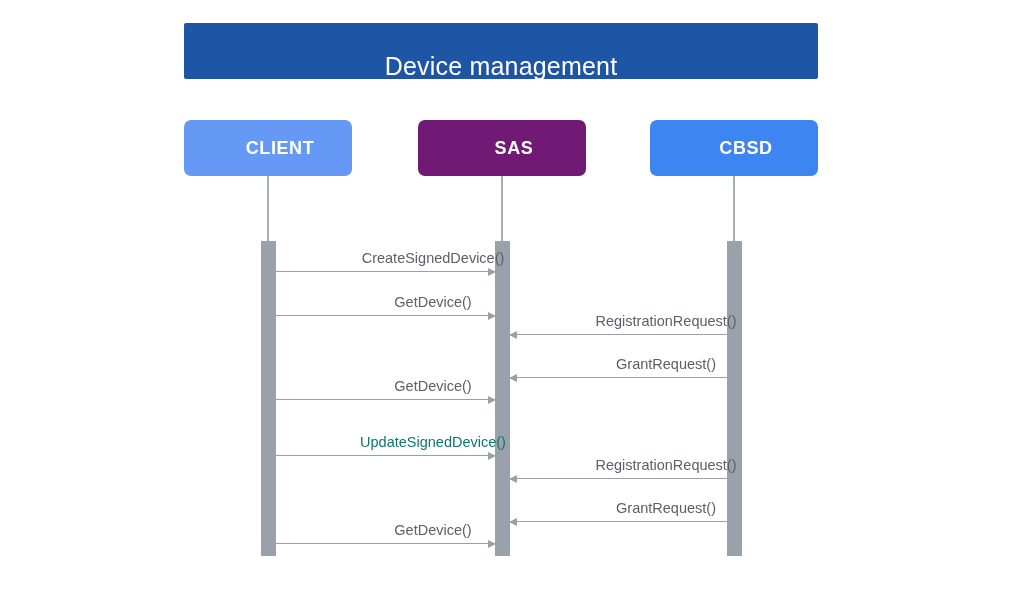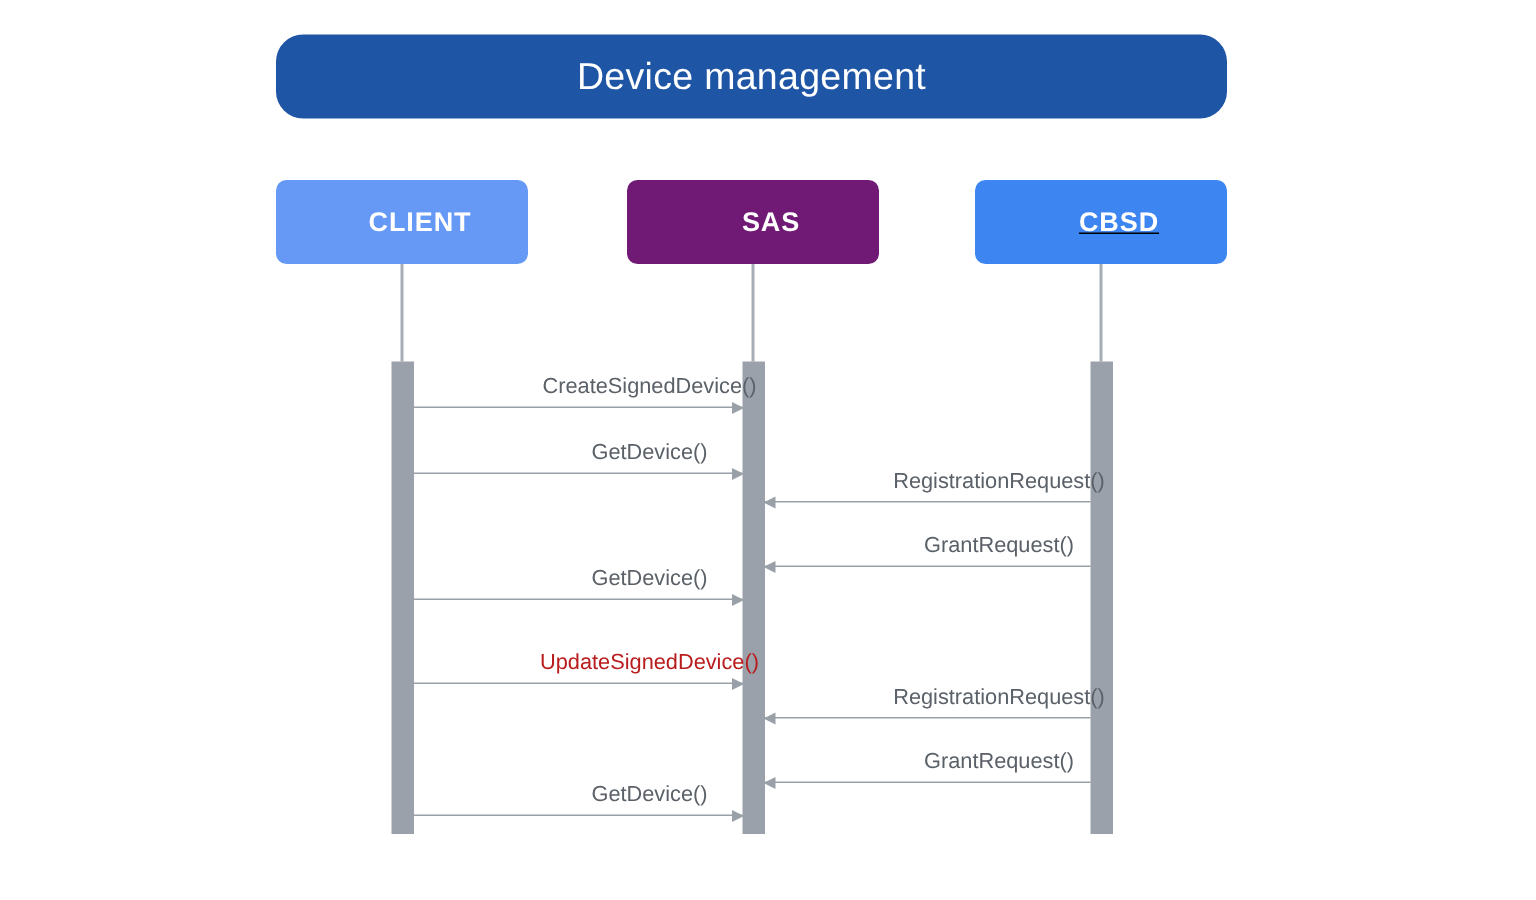--- a/index.html
+++ b/index.html
@@ -20,23 +20,23 @@
   }
 
   
   .title-banner {
     position: absolute;
     left: 184px;
     top: 23px;
     width: 634px;
     height: 56px;
     background: #1f55a5;
-    border-radius: 18px;
+    border-radius: 2px;
     display: flex;
-    align-items: center;
+    align-items: flex-end;
     justify-content: center;
     box-sizing: border-box;
   }
   .title-banner-text {
     color: #ffffff;
     font-size: 25px;
     font-weight: 400;
     letter-spacing: 0.2px;
     line-height: 1;
   }
@@ -126,21 +126,21 @@
     <span class="title-banner-text">Device management</span>
   </div>
 
   <div id="actors-layer">
       <div class="actor-box" style="left: 184px; width: 168px; background: rgb(102, 153, 245);">
         <span class="actor-label">CLIENT</span>
       </div>
       <div class="actor-box" style="left: 418px; width: 168px; background: #701a75;">
         <span class="actor-label">SAS</span>
       </div>
-      <div class="actor-box" style="left: 650px; width: 168px; background: rgb(61, 133, 240); text-decoration: underline;">
+      <div class="actor-box" style="left: 650px; width: 168px; background: rgb(61, 133, 240);">
         <span class="actor-label">CBSD</span>
       </div>
     </div>
   <div id="lifelines-layer">
       <div class="lifeline" style="left: 267px; top: 176px; height: 65px; background: rgb(167, 173, 181);"></div>
       <div class="lifeline" style="left: 501px; top: 176px; height: 65px; background: rgb(167, 173, 181);"></div>
       <div class="lifeline" style="left: 733px; top: 176px; height: 65px; background: rgb(167, 173, 181);"></div>
     </div>
   <div id="activations-layer">
       <div class="activation-bar" style="left: 260.5px; top: 241px; height: 315px; width: 15px; background: rgb(155, 161, 170);"></div>
@@ -169,21 +169,21 @@
         <div class="msg-label" style="color: rgb(91, 97, 104);">GrantRequest()</div>
       </div>
       <div class="msg" style="left: 275.5px; top: 399px; width: 219px;">
         <div class="msg-line" style="background: rgb(154, 160, 168);"></div>
         <div class="msg-arrow to-right"></div>
         <div class="msg-label" style="color: rgb(91, 97, 104);">GetDevice()</div>
       </div>
       <div class="msg" style="left: 275.5px; top: 455px; width: 219px;">
         <div class="msg-line" style="background: rgb(154, 160, 168);"></div>
         <div class="msg-arrow to-right"></div>
-        <div class="msg-label" style="color: #b91c1c;">UpdateSignedDevice()</div>
+        <div class="msg-label" style="color: #0f766e;">UpdateSignedDevice()</div>
       </div>
       <div class="msg" style="left: 509.5px; top: 478px; width: 217px;">
         <div class="msg-line" style="background: rgb(154, 160, 168);"></div>
         <div class="msg-arrow to-left"></div>
         <div class="msg-label" style="color: rgb(91, 97, 104);">RegistrationRequest()</div>
       </div>
       <div class="msg" style="left: 509.5px; top: 521px; width: 217px;">
         <div class="msg-line" style="background: rgb(154, 160, 168);"></div>
         <div class="msg-arrow to-left"></div>
         <div class="msg-label" style="color: rgb(91, 97, 104);">GrantRequest()</div>

